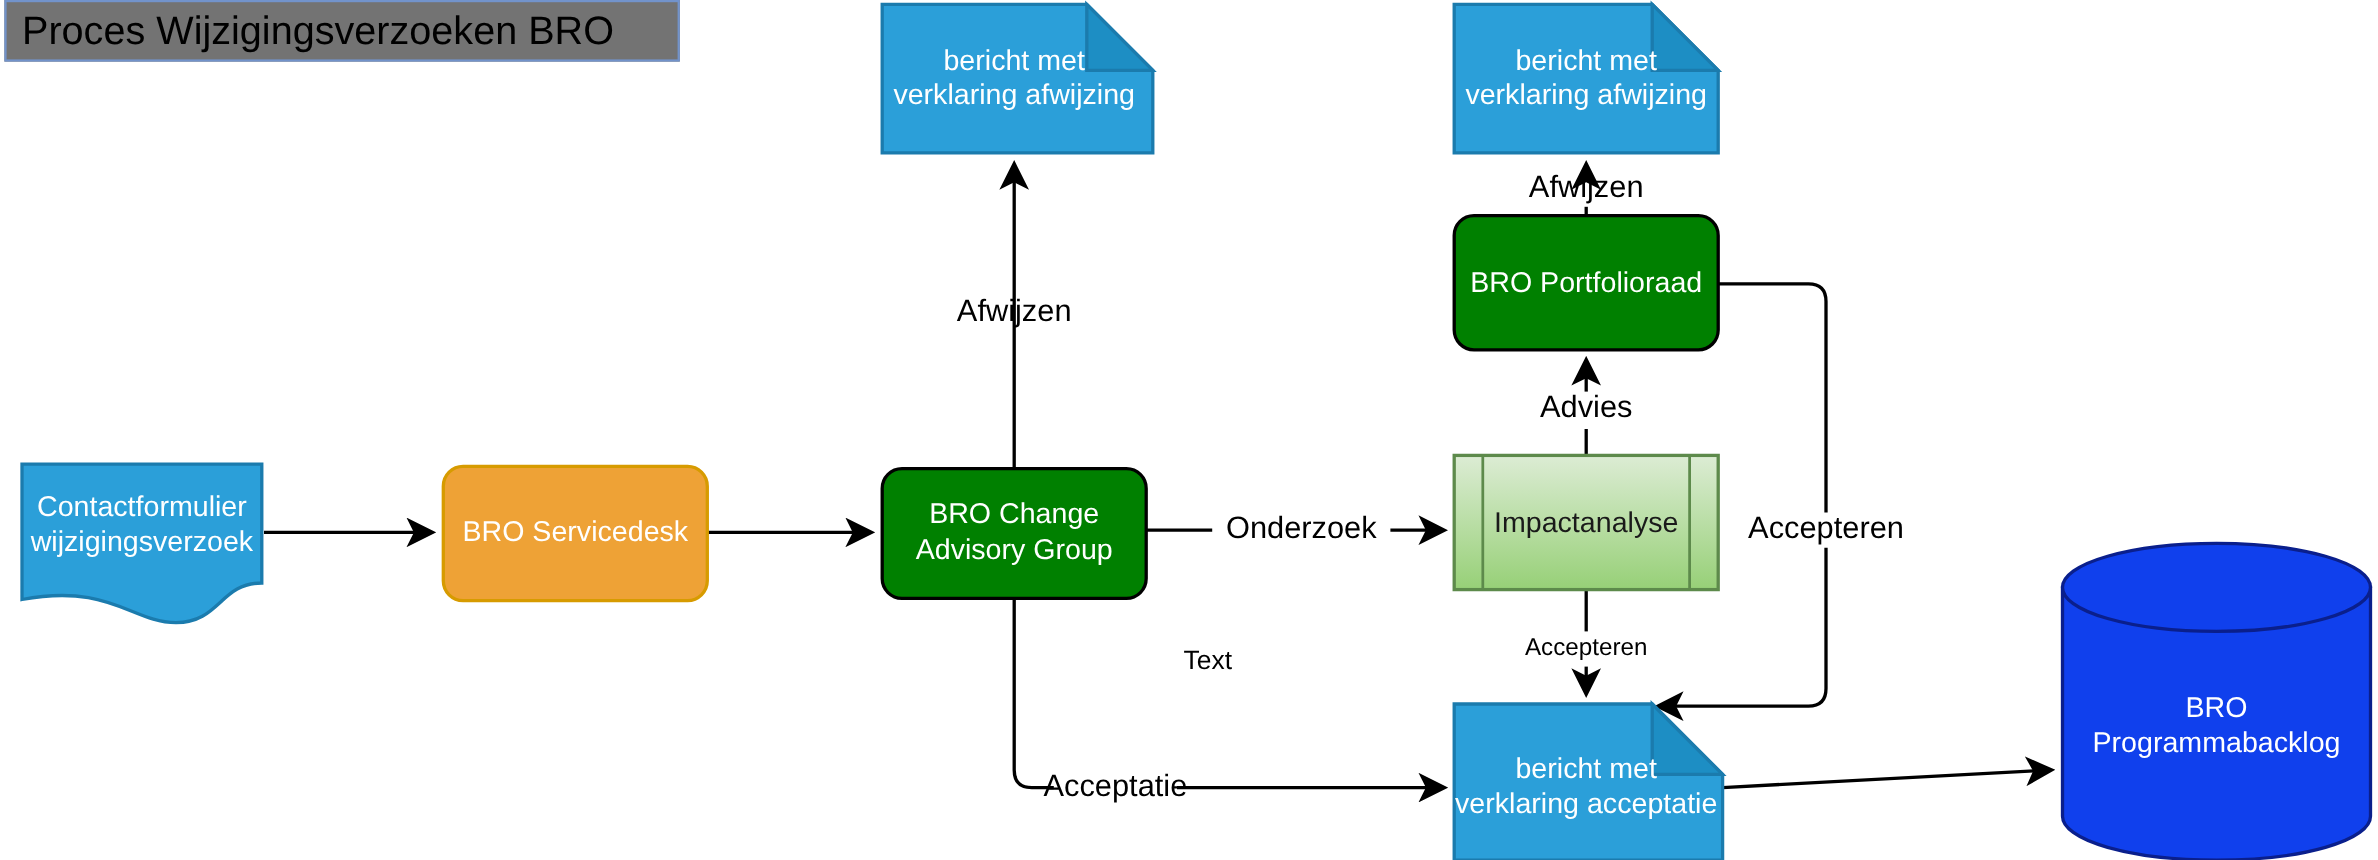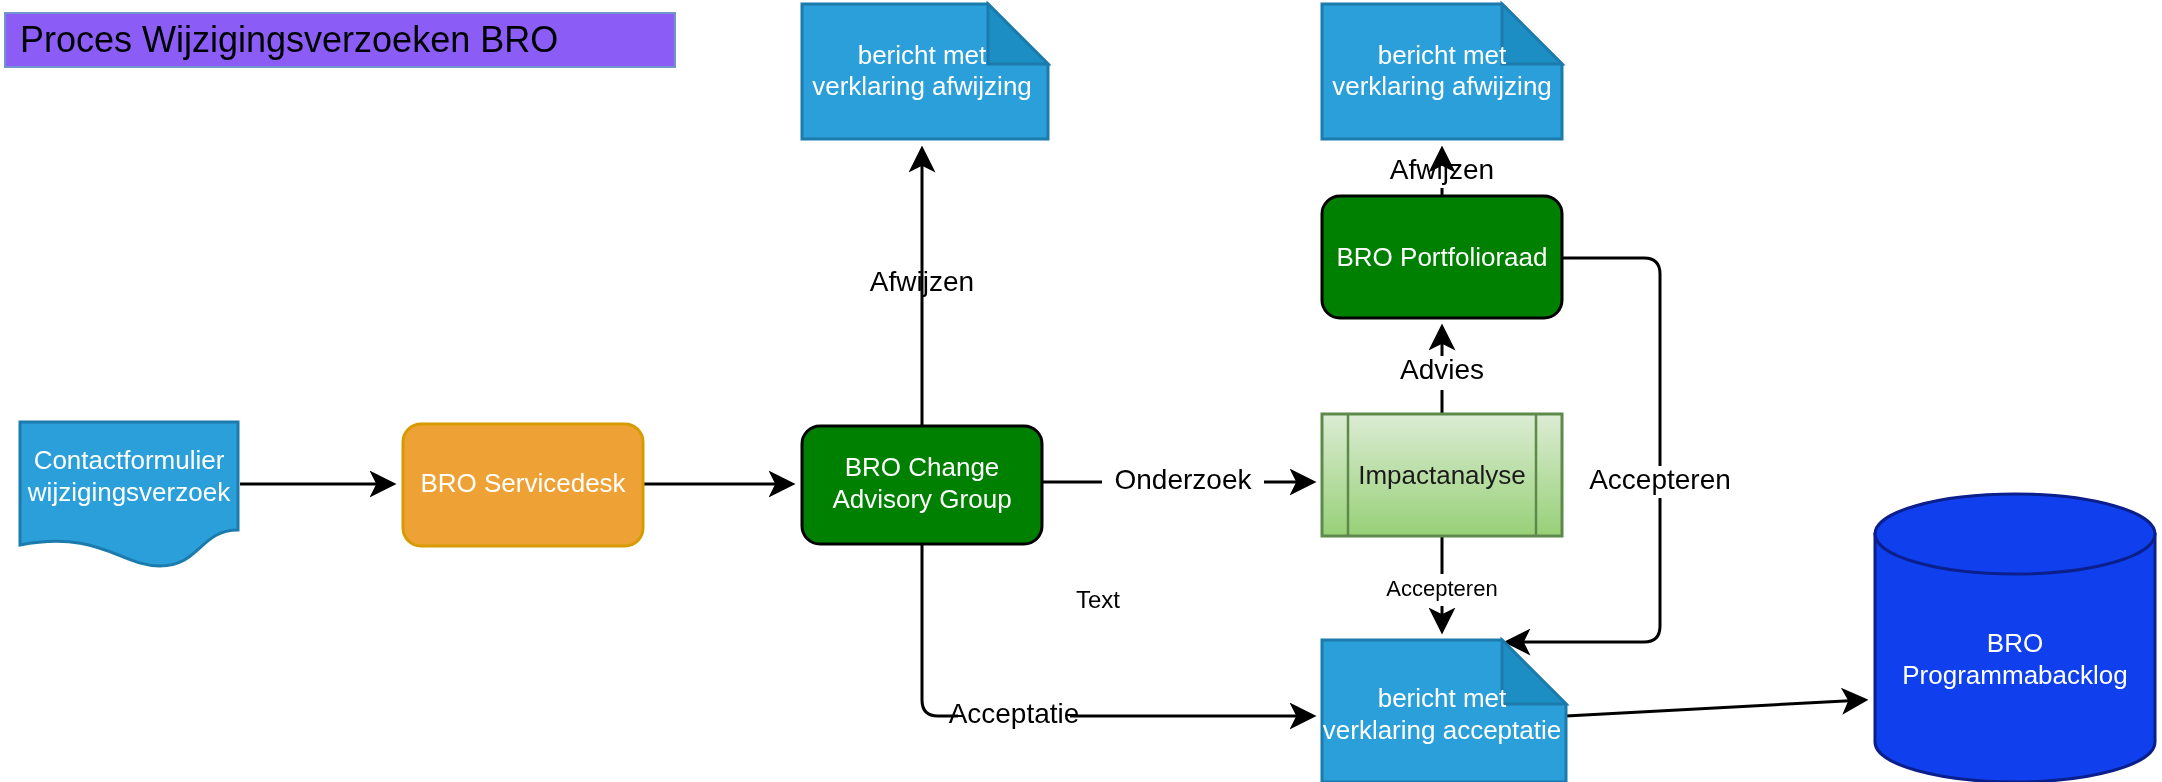--- a/index.html
+++ b/index.html
@@ -33,24 +33,24 @@
   }
   .edge-label {
     font-family: "Liberation Sans", sans-serif;
     text-anchor: middle;
     dominant-baseline: middle;
     fill: #000000;
   }
   .title-box {
     position: absolute;
     left: 4px;
-    top: 12px;
-    width: 672px;
+    top: 0;
+    width: 614px;
     height: 56px;
-    background: #8b5cf6;
+    background: #737373;
     border: 2px solid #7293cb;
     box-sizing: border-box;
     display: flex;
     align-items: center;
     padding-left: 14px;
   }
   .title-text {
     font-family: "Liberation Sans", sans-serif;
     font-size: 36px;
     color: #000000;

